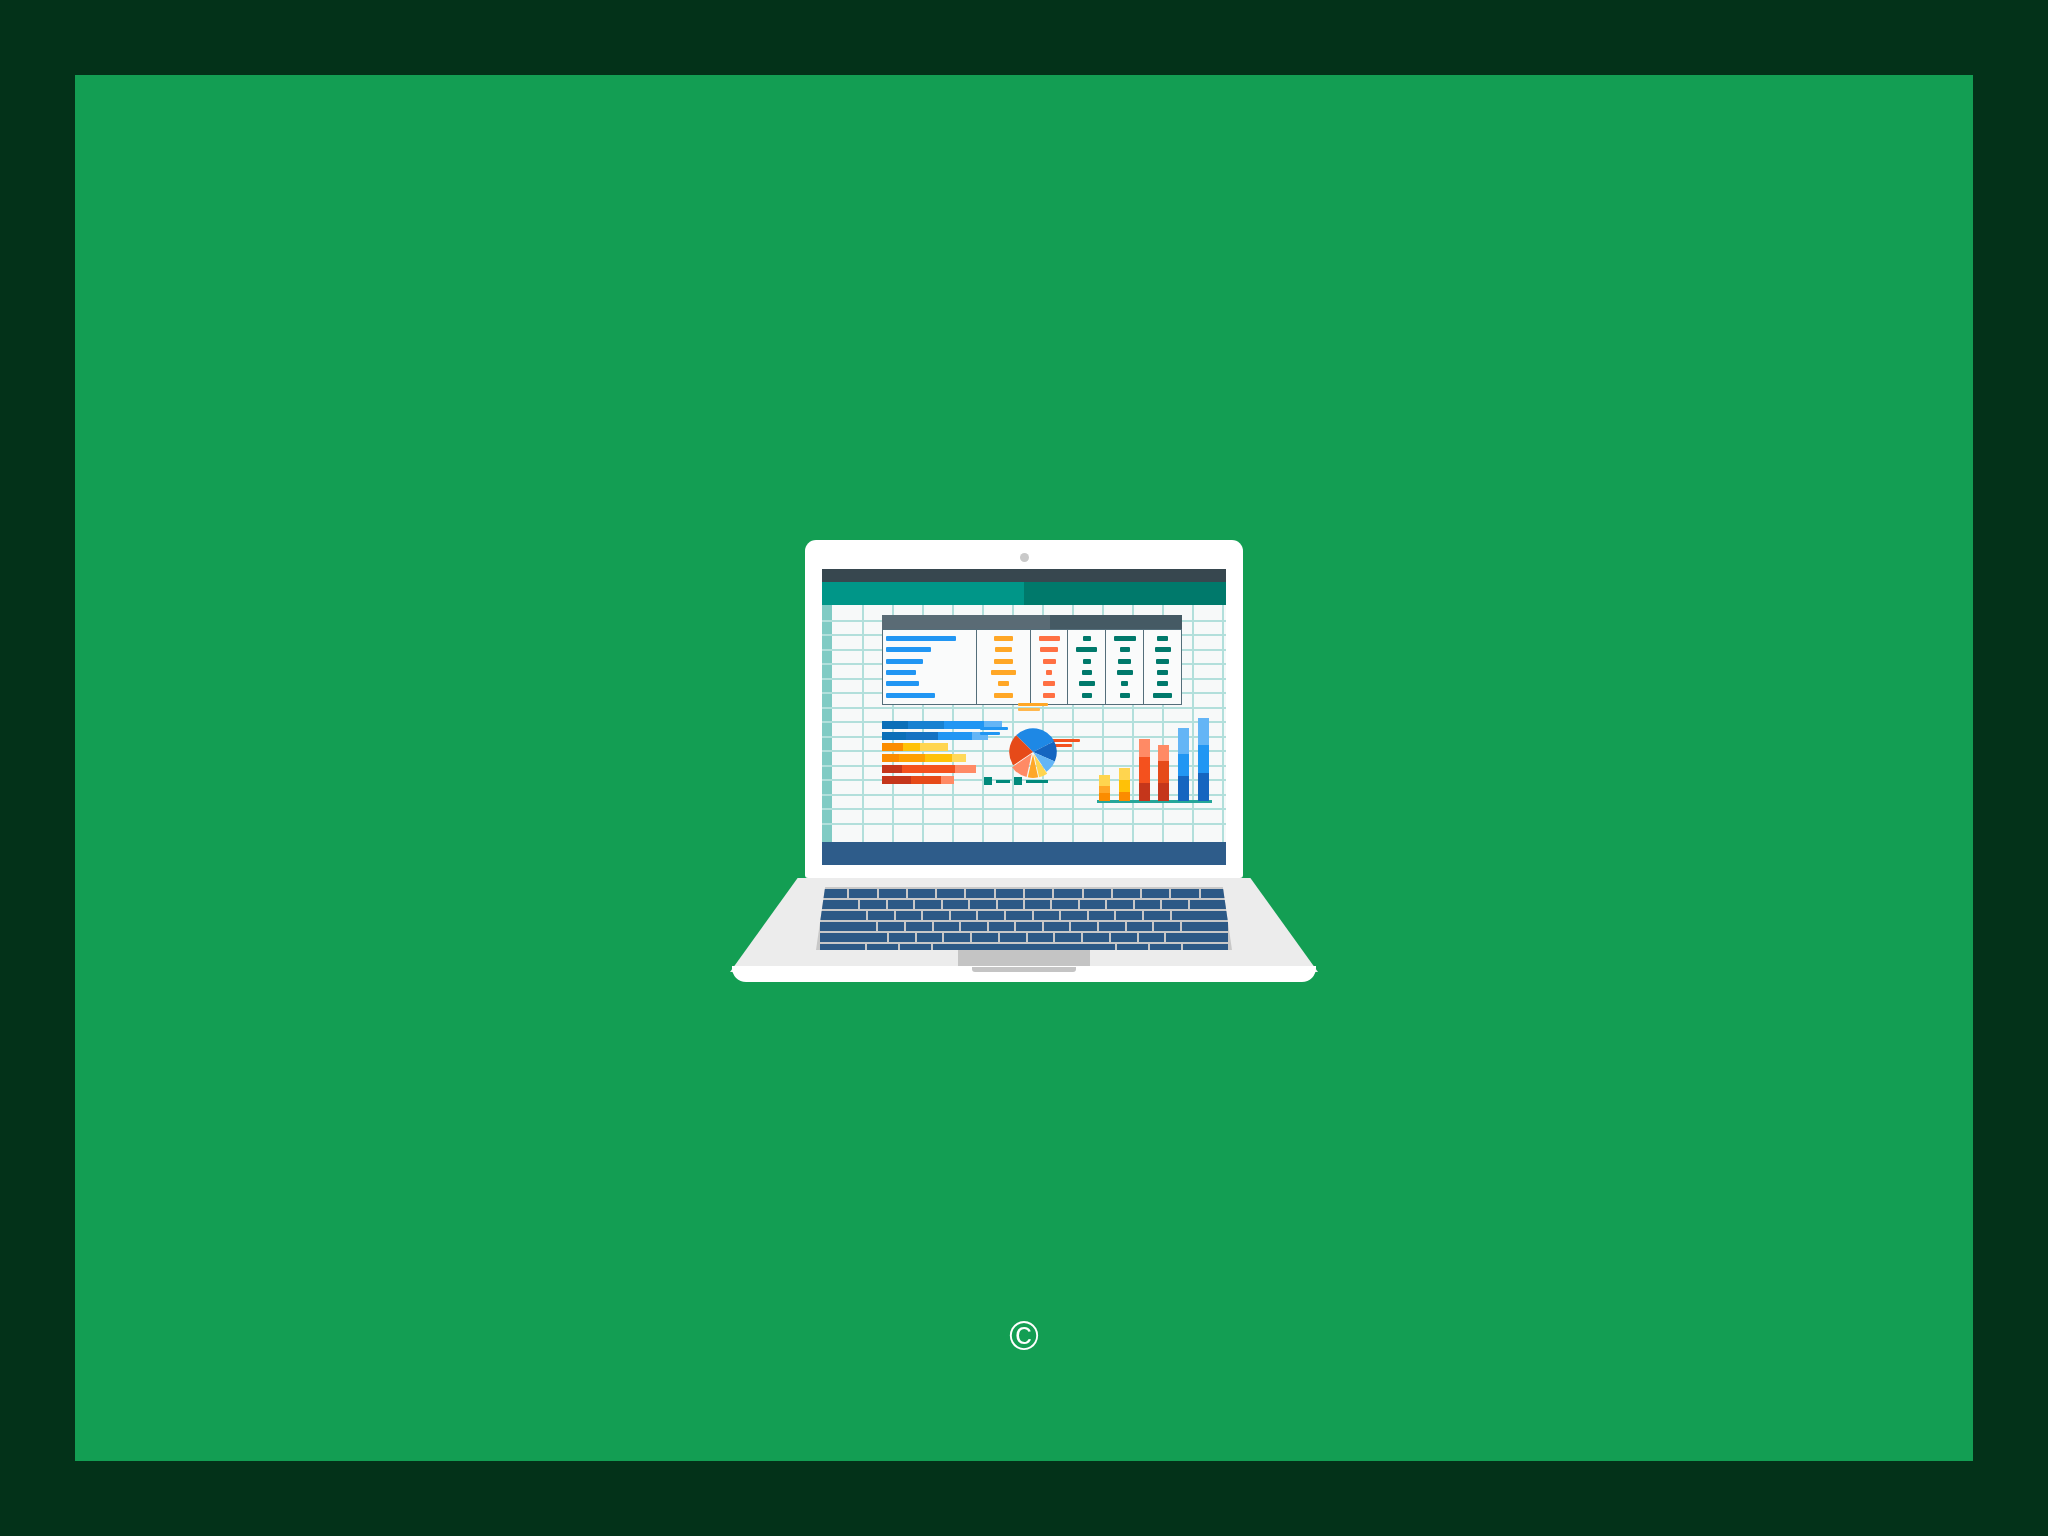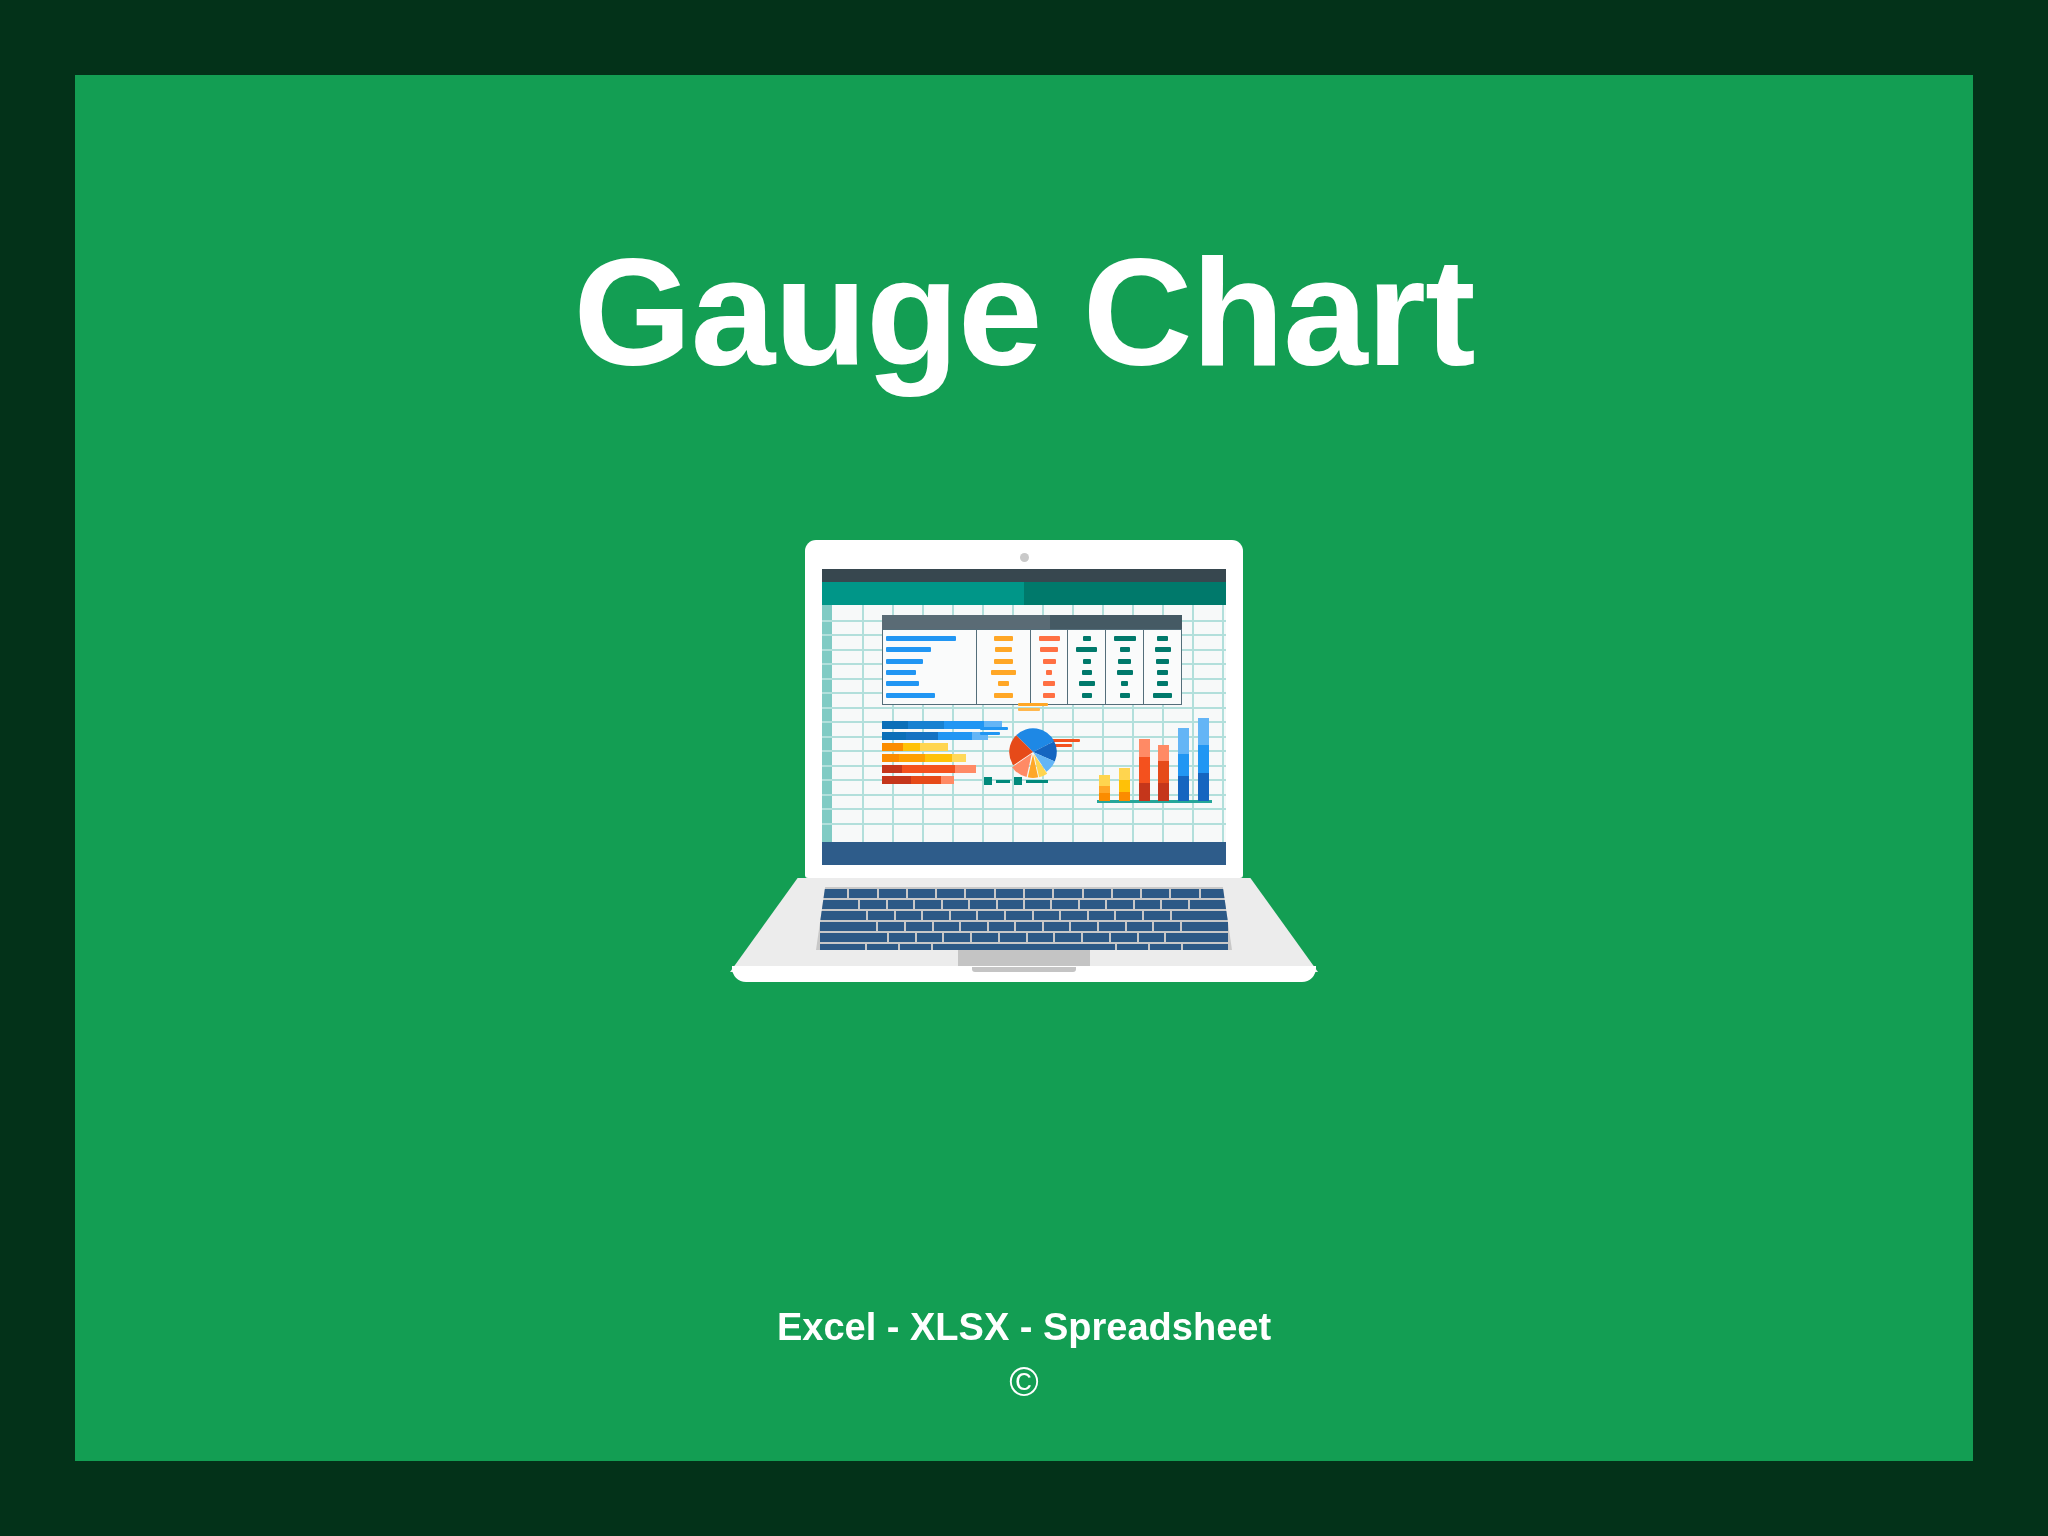--- a/index.html
+++ b/index.html
@@ -193,21 +193,20 @@
     width:104px;height:5px;background:#C4C4C4;border-radius:0 0 3px 3px;
   }
 </style>
 </head>
 <body>
 
 <div id="slide">
 
   <div id="panel">
 
-    <div id="title">Gauge Chart</div>
 
     <div id="laptop">
 
       <div class="lid">
         <div class="webcam"></div>
 
         <div class="screen">
           <div class="sc-topbar"></div>
           <div class="sc-ribbon">
             <div class="dark"></div>
@@ -500,18 +499,17 @@
             </div>
           </div>
         <div class="trackpad"></div>
         <div class="base-lip">
           <div class="notch"></div>
         </div>
       </div>
     </div>
 
     <div id="footer">
-      <div class="caption">Excel - XLSX - Spreadsheet</div>
       <div class="copyright">©</div>
     </div>
 
   </div>
 </div>
 
 </body></html>

